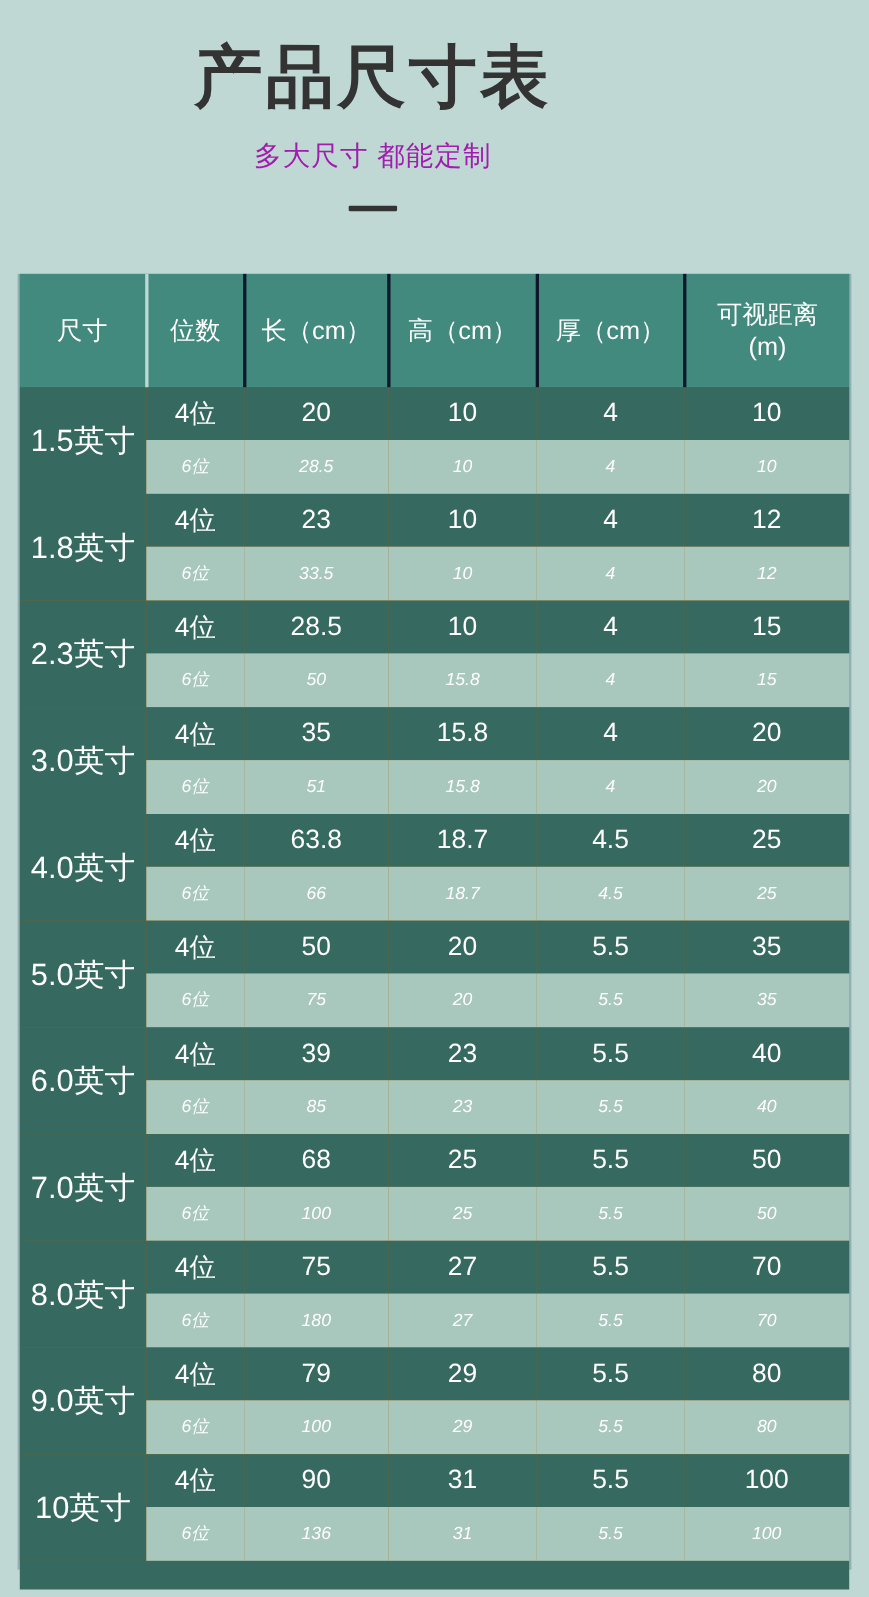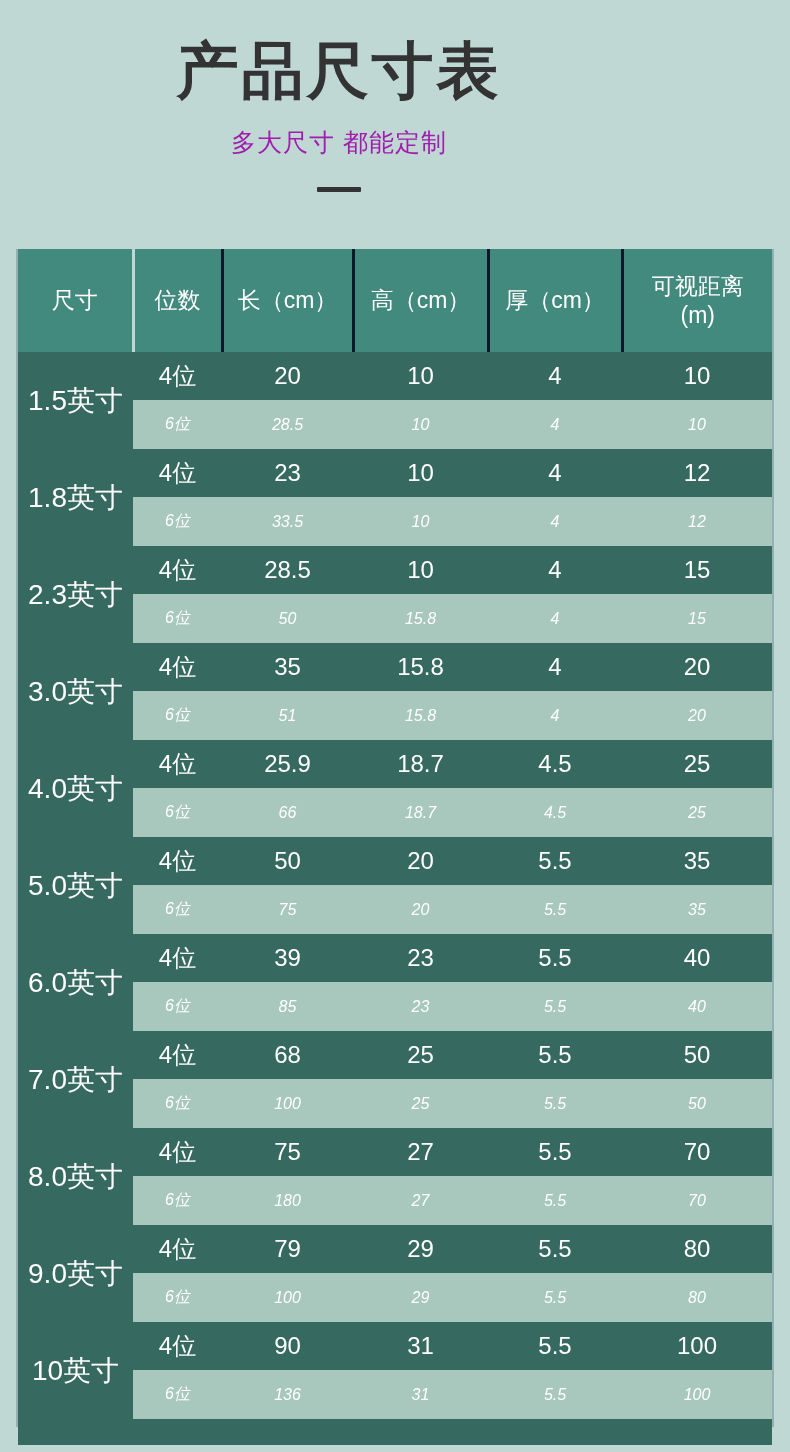--- a/index.html
+++ b/index.html
@@ -242,21 +242,21 @@
           <tr>
             <td class="d-light">6位</td>
             <td class="d-light">51</td>
             <td class="d-light">15.8</td>
             <td class="d-light">4</td>
             <td class="d-light">20</td>
           </tr>
           <tr>
             <td class="size-cell" rowspan="2">4.0英寸</td>
             <td class="d-dark">4位</td>
-            <td class="d-dark">25.9</td>
+            <td class="d-dark">63.8</td>
             <td class="d-dark">18.7</td>
             <td class="d-dark">4.5</td>
             <td class="d-dark">25</td>
           </tr>
           <tr>
             <td class="d-light">6位</td>
             <td class="d-light">66</td>
             <td class="d-light">18.7</td>
             <td class="d-light">4.5</td>
             <td class="d-light">25</td>

